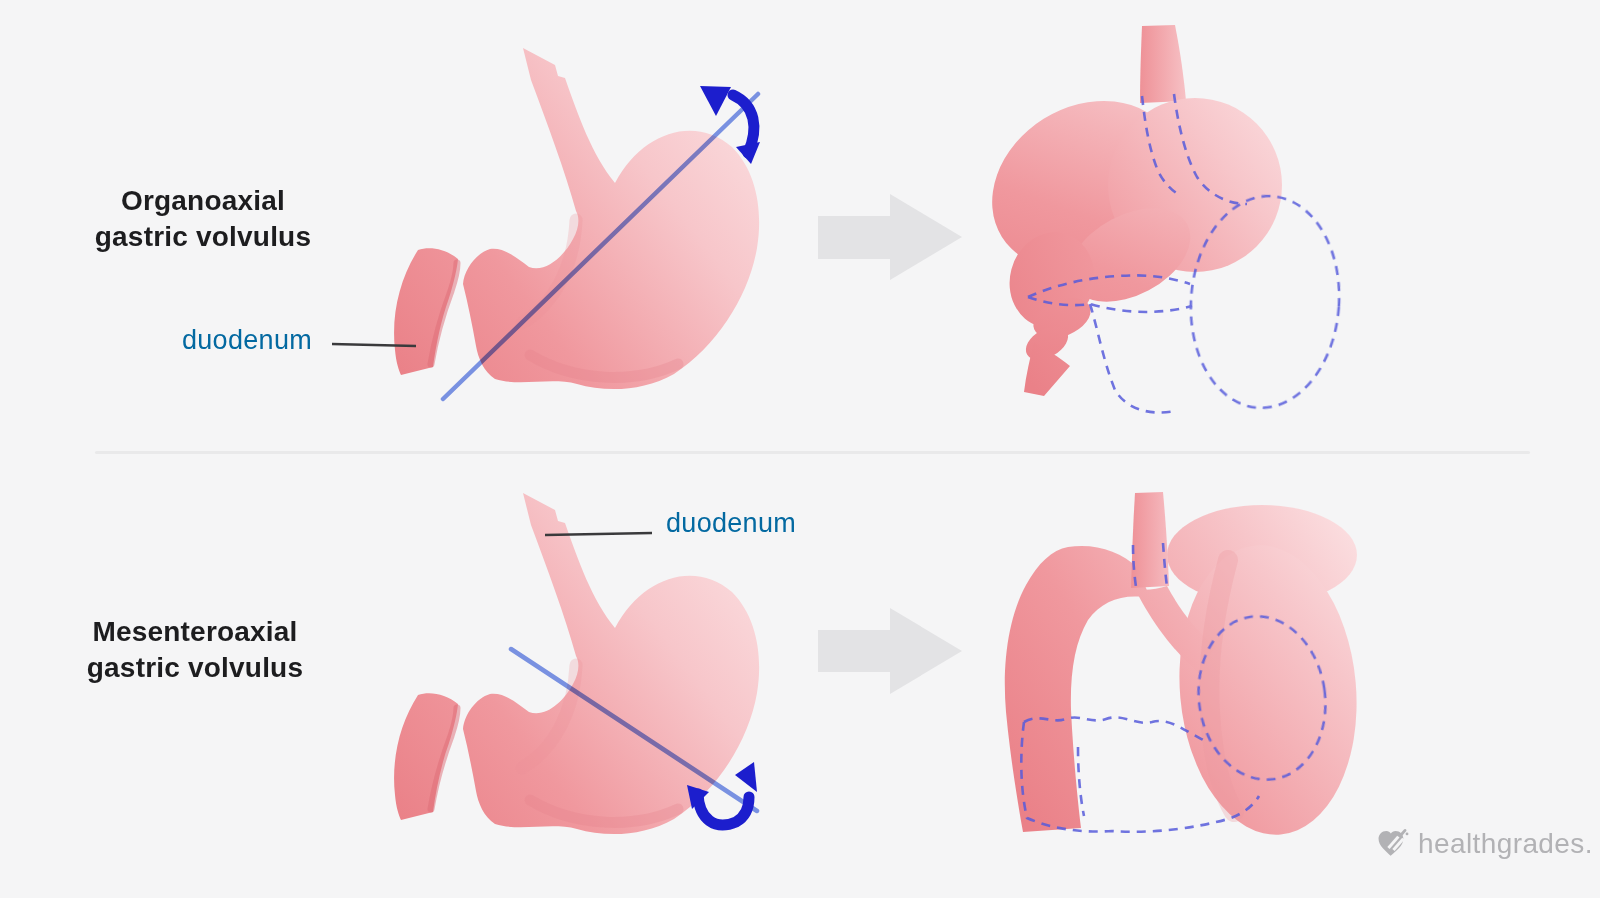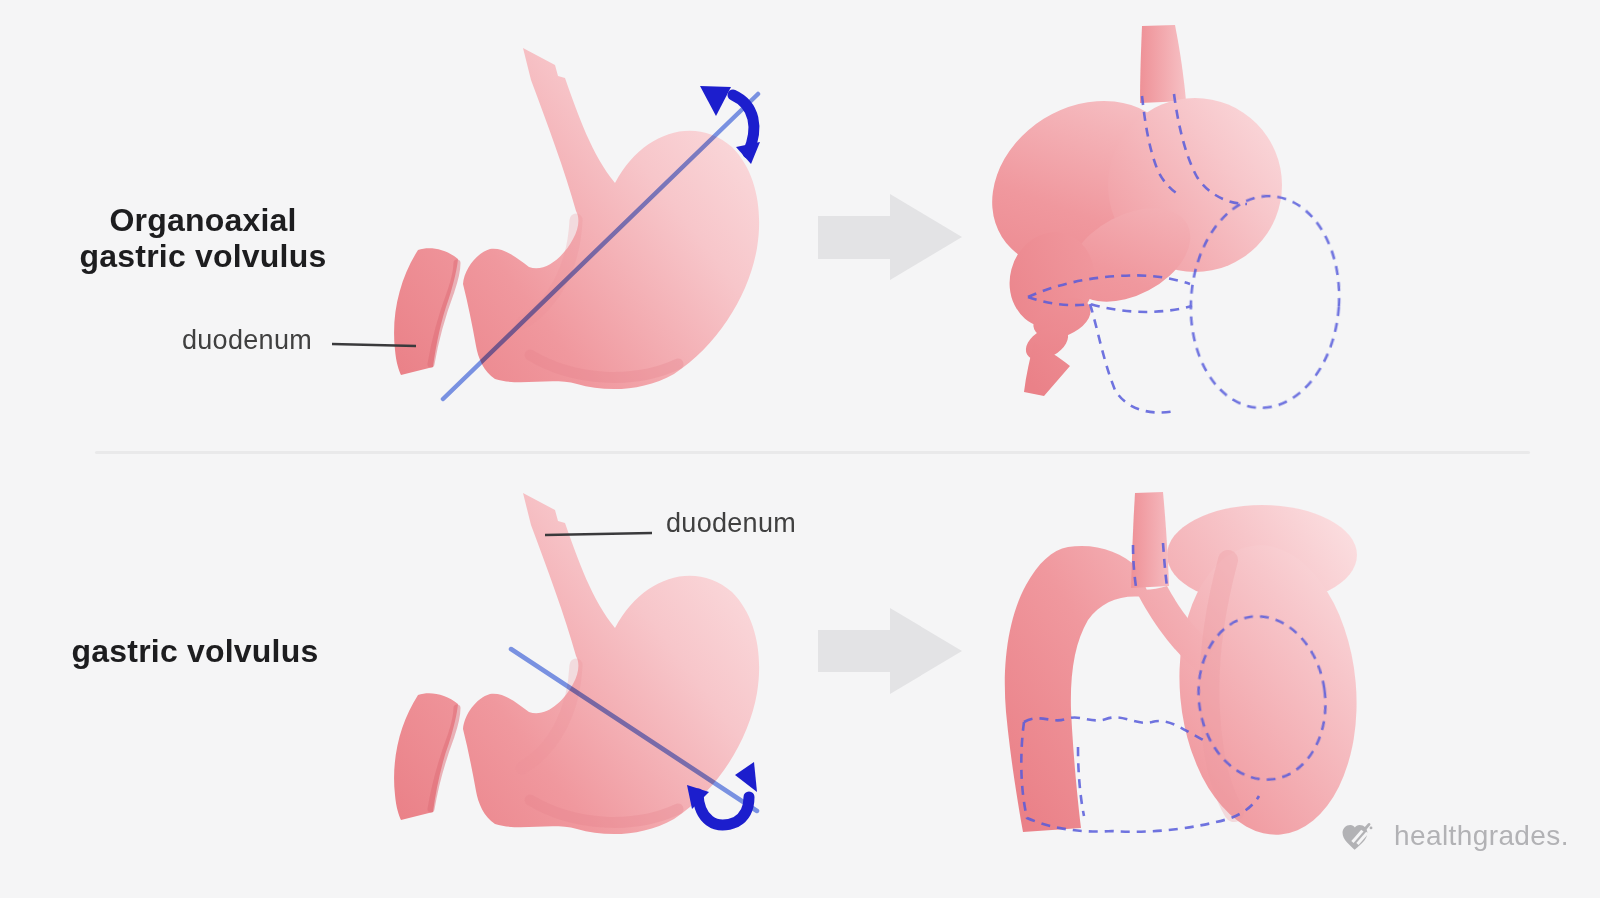--- a/index.html
+++ b/index.html
@@ -6,34 +6,33 @@
   body{
     width:1600px;height:898px;overflow:hidden;
     background:#f5f5f6;
     font-family:"Liberation Sans","DejaVu Sans",sans-serif;
     position:relative;
   }
   .canvas{position:absolute;inset:0;width:1600px;height:898px;}
   svg.art{position:absolute;left:0;top:0;}
   .row-title{
     position:absolute;text-align:center;
-    font-weight:bold;font-size:32px;line-height:36px;color:#1d1d1f;
+    font-weight:bold;font-size:28px;line-height:36px;color:#1d1d1f;
     letter-spacing:.2px;
-    margin-top:19px;
   }
   #title-organoaxial{left:58px;top:183px;width:290px;}
   #title-mesenteroaxial{left:50px;top:614px;width:290px;}
   .callout-label{
-    position:absolute;font-size:27px;color:#404040;letter-spacing:.3px;
+    position:absolute;font-size:27px;color:#0369a1;letter-spacing:.3px;
   }
   #label-duodenum{left:140px;top:325px;width:172px;text-align:right;}
   #label-esophagus{left:666px;top:508px;}
   .logo{
-    position:absolute;left:1338px;top:820px;height:40px;
-    display:flex;align-items:flex-start;gap:20px;
+    position:absolute;left:1374px;top:820px;height:40px;
+    display:flex;align-items:flex-end;gap:8px;
   }
   .logo-text{
     font-size:28px;color:#b2b2b5;font-weight:500;letter-spacing:.4px;
   }
 </style>
 </head>
 <body>
 
 <div class="canvas">
 
@@ -169,20 +168,21 @@
     <line x1="332" y1="344" x2="416" y2="346" stroke="#3a3a3c" stroke-width="2.5"></line>
     <line x1="545" y1="535" x2="652" y2="533" stroke="#3a3a3c" stroke-width="2.5"></line>
   </svg>
 
   <div class="row-title" id="title-organoaxial">
     <div>Organoaxial</div>
     <div>gastric volvulus</div>
   </div>
 
   <div class="row-title" id="title-mesenteroaxial">
+    <div>Mesenteroaxial</div>
     <div>gastric volvulus</div>
   </div>
 
   <div class="callout-label" id="label-duodenum">duodenum</div>
 
   <div class="callout-label" id="label-esophagus">duodenum</div>
 
   <div class="logo">
     <svg width="36" height="34" viewBox="0 0 24 24">
       <path d="M11 21 C7.5 17.5 2.5 14 2.5 9 C2.5 5.9 4.9 3.5 8 3.5 C9.5 3.5 10.5 4.2 11.2 5.3 C11.9 4.2 13 3.5 14.5 3.5 C17.6 3.5 20 5.9 20 9 C20 14 15 17.5 11 21 Z" fill="#b2b2b5"></path>

